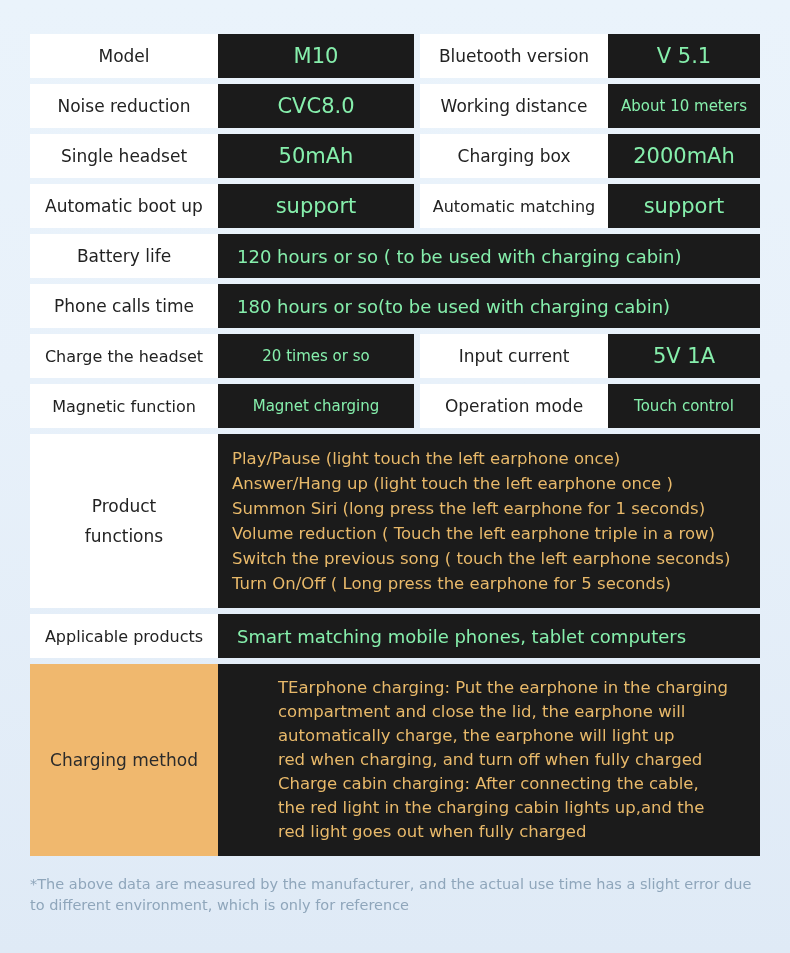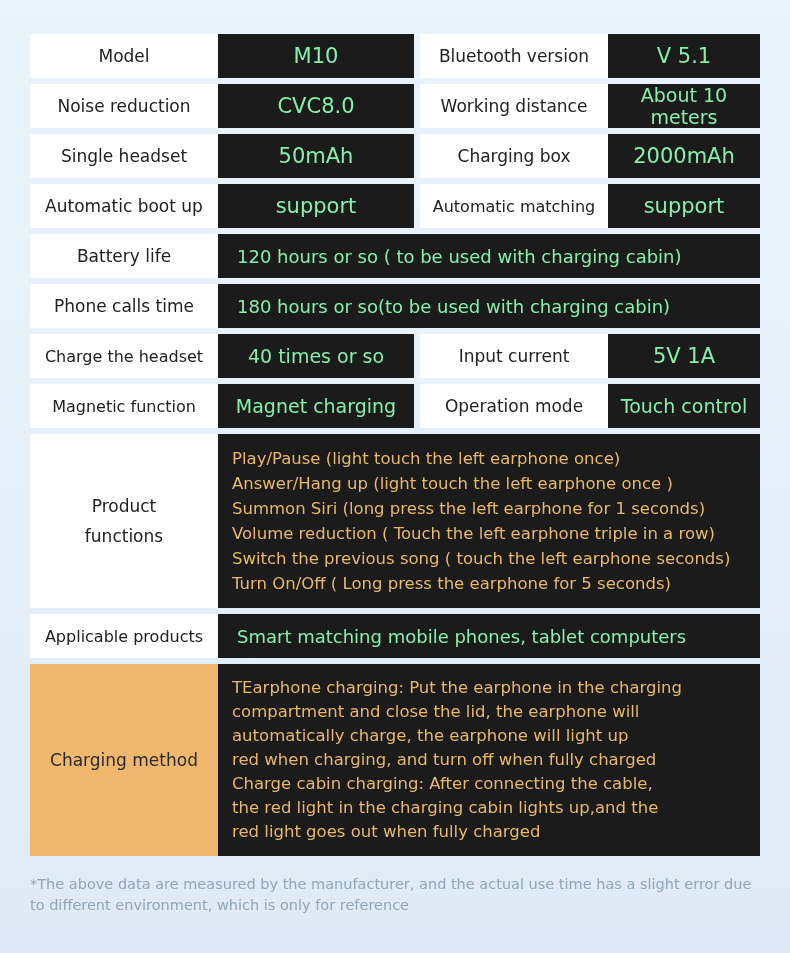--- a/index.html
+++ b/index.html
@@ -43,21 +43,21 @@
     color: #86efac;
     text-align: center;
     font-size: 21px;
     height: 44px;
     padding: 0 8px;
   }
   .value.small {
     font-size: 18px;
   }
   .value.medium {
-    font-size: 19px;
+    font-size: 15px;
   }
   .value.left {
     text-align: left;
     padding-left: 19px;
   }
   .spacer {
     width: 6px;
     background: transparent;
   }
   .func-label {
@@ -90,20 +90,21 @@
   .charge-value {
     background: #1b1b1b;
     color: #e8b96a;
     text-align: left;
     font-size: 16.5px;
     line-height: 1.45;
     padding: 12px 10px 12px 14px;
   }
   .charge-value div {
     white-space: nowrap;
+    margin-left: 46px;
   }
   .footnote {
     width: 730px;
     margin: 12px auto 0 auto;
     color: #8fa6bb;
     font-size: 14.5px;
     line-height: 1.45;
   }
 </style>
 </head>
@@ -150,21 +151,21 @@
       <td class="value small left" colspan="4">120 hours or so ( to be used with charging cabin)</td>
     </tr>
 
     <tr>
       <td class="label">Phone calls time</td>
       <td class="value small left" colspan="4">180 hours or so(to be used with charging cabin)</td>
     </tr>
 
     <tr>
       <td class="label" style="font-size:16px">Charge the headset</td>
-      <td class="value medium">40 times or so</td>
+      <td class="value medium">20 times or so</td>
       <td class="spacer"></td>
       <td class="label">Input current</td>
       <td class="value">5V 1A</td>
     </tr>
 
     <tr>
       <td class="label" style="font-size:16px">Magnetic function</td>
       <td class="value medium">Magnet charging</td>
       <td class="spacer"></td>
       <td class="label">Operation mode</td>

